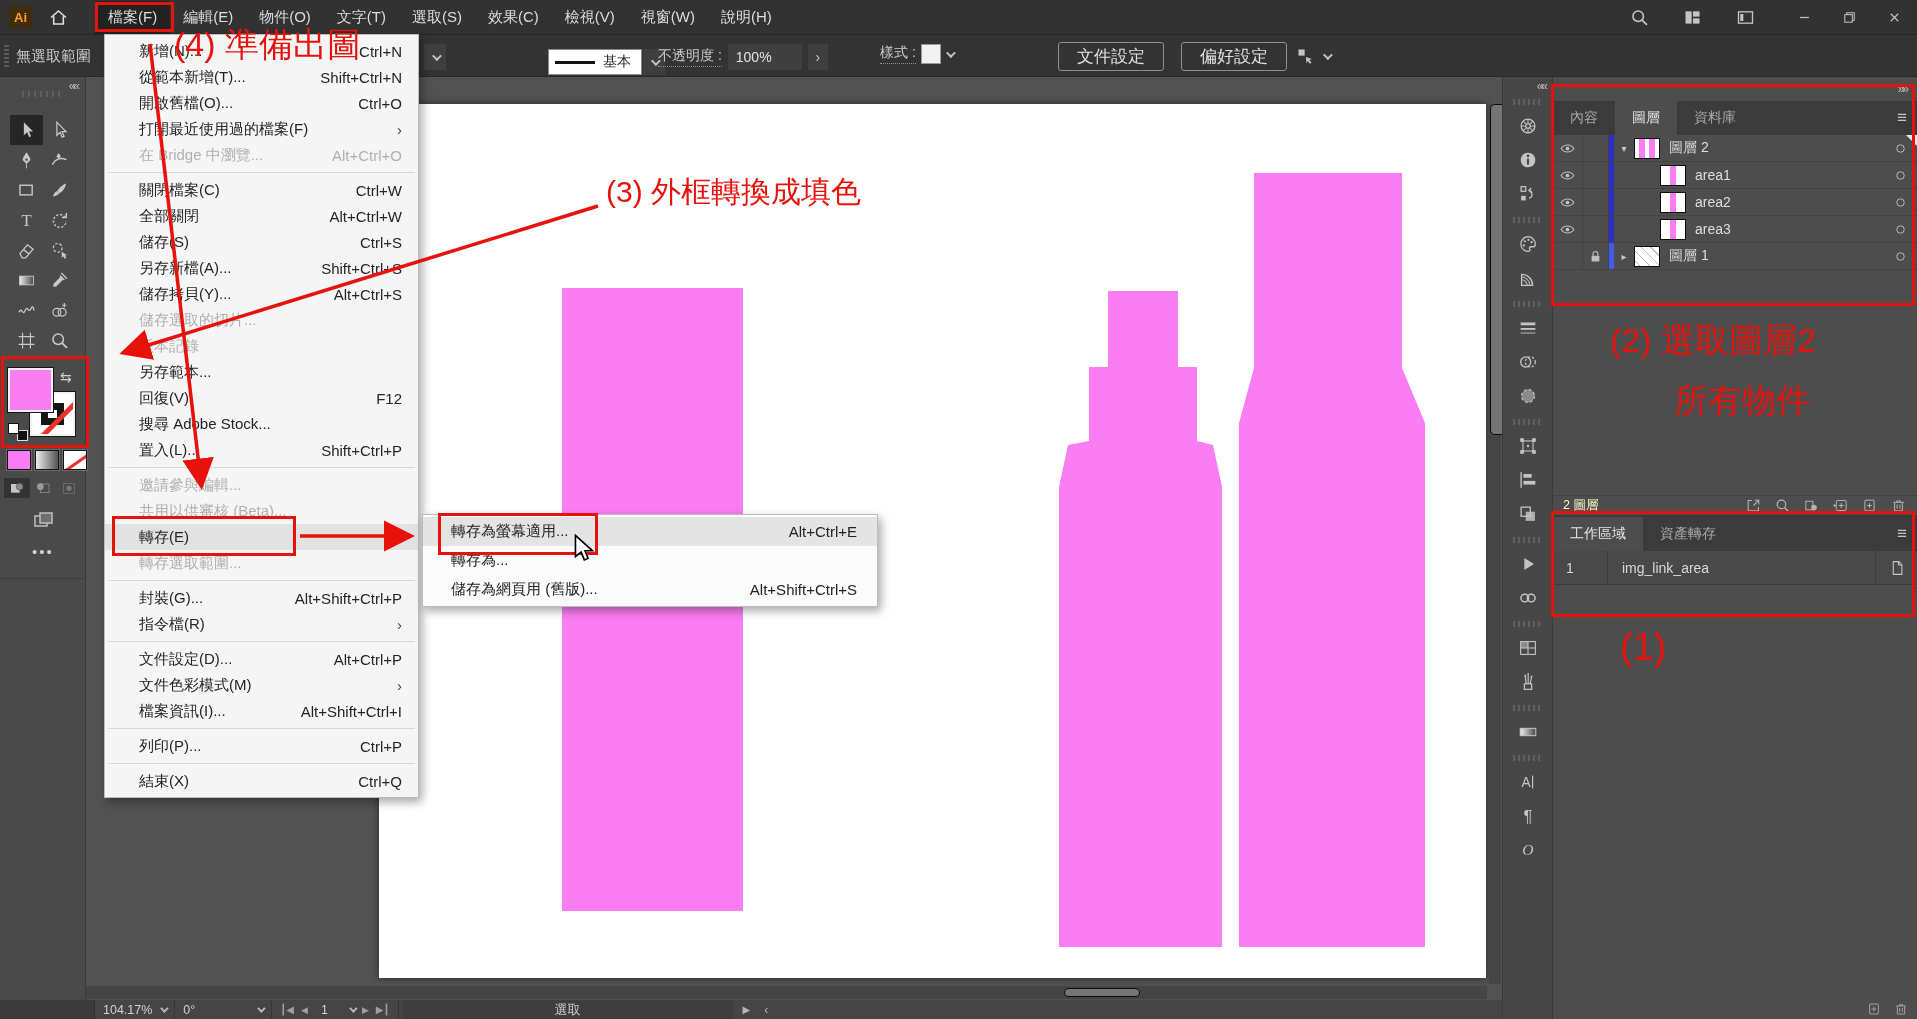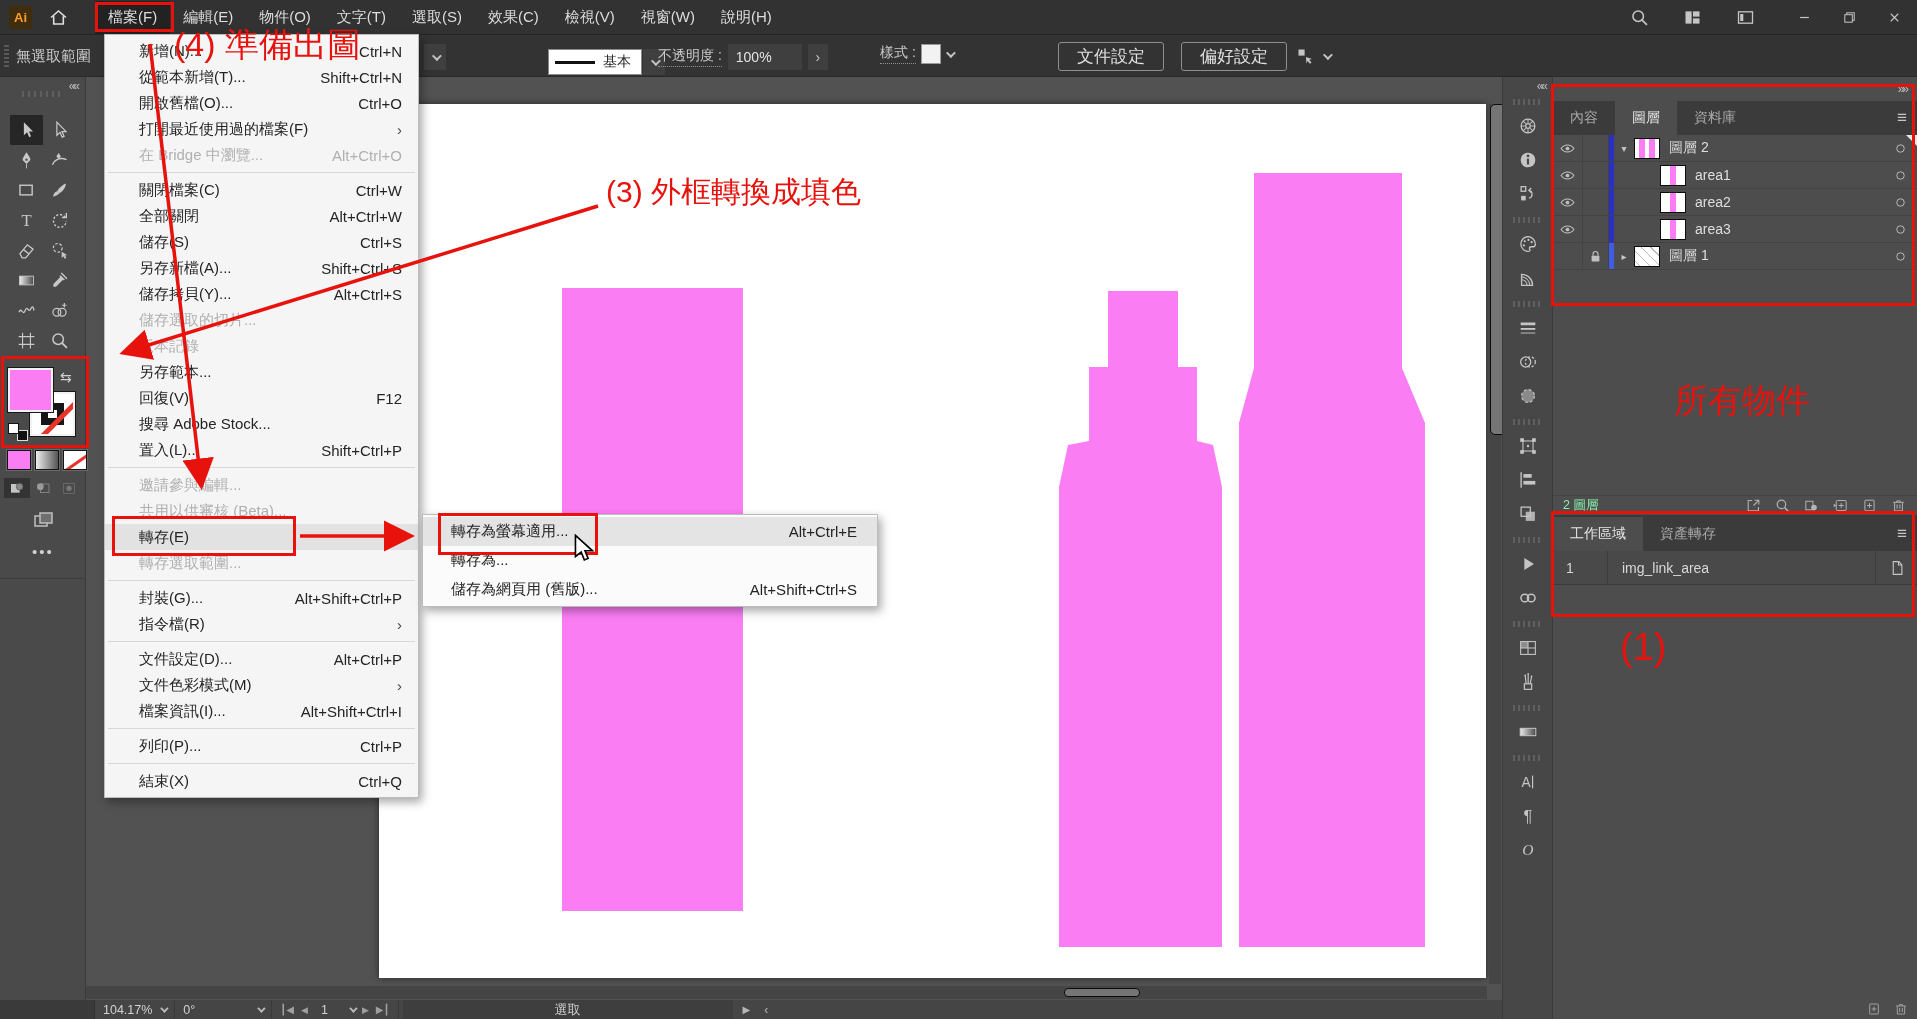--- a/index.html
+++ b/index.html
@@ -113,21 +113,21 @@
   .thumb{width:26px;height:21px;background:#fff;border:1px solid #0c0c0c;flex:none}
   .thumb.group{background:#fff linear-gradient(90deg,transparent 0 18%,#fa7df4 18% 42%,transparent 42% 58%,#fa7df4 58% 84%,transparent 84%)}
   .thumb.bar{background:#fff linear-gradient(90deg,transparent 0 38%,#fa7df4 38% 62%,transparent 62%)}
   .thumb.sketch{background:#fff repeating-linear-gradient(45deg,transparent 0 3px,#b9b9b9 3px 4px,transparent 4px 7px)}
   .lname{margin-left:9px;font-size:14px;color:#dedede;white-space:nowrap}
   .ltarget{margin-left:auto;margin-right:9px}
   .ltarget svg{width:15px;height:15px}
   .lsel{position:absolute;right:0;top:0;width:0;height:0;border-left:11px solid transparent;border-top:11px solid #e8e8e8}
   .lp-empty{height:225px}
   .lp-foot{height:20px;display:flex;align-items:center;padding:0 10px;border-top:1px solid #434343}
-  .lp-count{font-size:12.5px;color:#86efac}
+  .lp-count{font-size:12.5px;color:#fef9c3}
   .lp-ficons{margin-left:auto;display:flex;gap:12px}
   .lp-ficons .ic svg{width:17px;height:17px;opacity:.85}
   .gap2{height:2px;background:#3a3a3a}
   .ab-row{height:34px;display:flex;align-items:stretch;background:#494949;border-bottom:1px solid #3c3c3c}
   .ab-num{width:55px;display:flex;align-items:center;padding-left:13px;border-right:1px solid #3c3c3c;font-size:14px;color:#d8d8d8}
   .ab-name{flex:1;display:flex;align-items:center;padding-left:14px;font-size:14px;color:#d8d8d8}
   .ab-ic{width:42px;display:flex;align-items:center;justify-content:center;border-left:1px solid #3c3c3c}
   .ab-ic svg{width:18px;height:18px}
   .pn-bottom{position:absolute;bottom:2px;right:8px;display:flex;gap:11px;opacity:.75}
   .pn-bottom .ic svg{width:16px;height:16px}
@@ -920,20 +920,21 @@
 
   <div class="rbox" style="left:95px;top:2px;width:79px;height:30px"></div>
   <div class="rbox" style="left:112px;top:516px;width:184px;height:40px"></div>
   <div class="rbox" style="left:438px;top:513px;width:160px;height:42px"></div>
   <div class="rbox" style="left:1px;top:356px;width:88px;height:92px"></div>
   <div class="rbox" style="left:1551px;top:84px;width:364px;height:222px"></div>
   <div class="rbox" style="left:1551px;top:511px;width:364px;height:106px"></div>
 
   <div class="rtext" style="left:174px;top:22px;font-size:34px">(4) 準備出圖</div>
   <div class="rtext" style="left:606px;top:172px;font-size:30px">(3) 外框轉換成填色</div>
+  <div class="rtext" style="left:1610px;top:318px;font-size:34px">(2) 選取圖層2</div>
   <div class="rtext" style="left:1674px;top:378px;font-size:34px">所有物件</div>
   <div class="rtext" style="left:1620px;top:626px;font-size:38px">(1)</div>
 
   <svg class="cursor" width="24" height="30" viewBox="0 0 16 22">
     <path d="M1 1v15.5l4.2-3.3 2.3 5.8 2.8-1.1-2.3-5.6h5.5z" fill="#fff" stroke="#000" stroke-width="1.2"></path>
   </svg>
 
 </div>
 
 </body></html>

